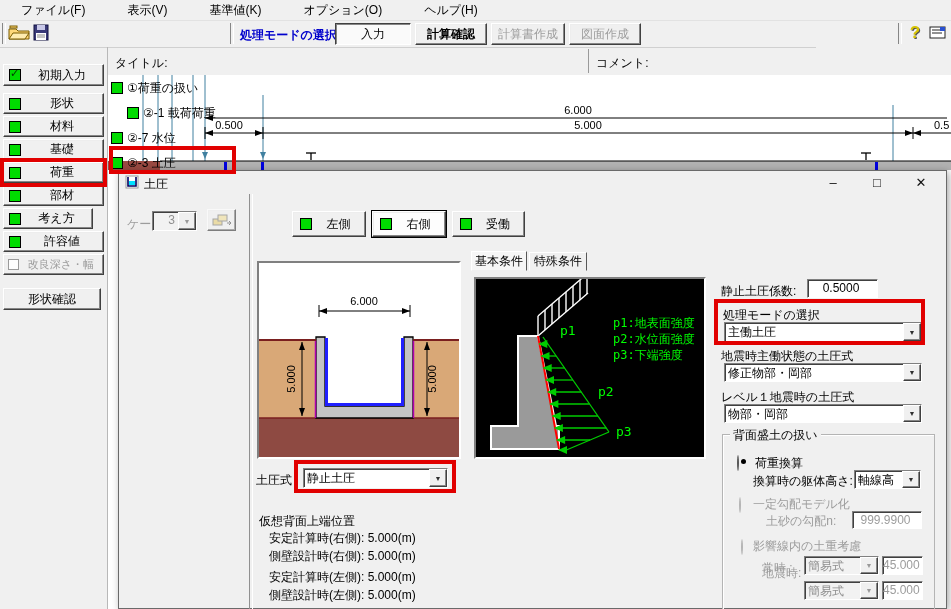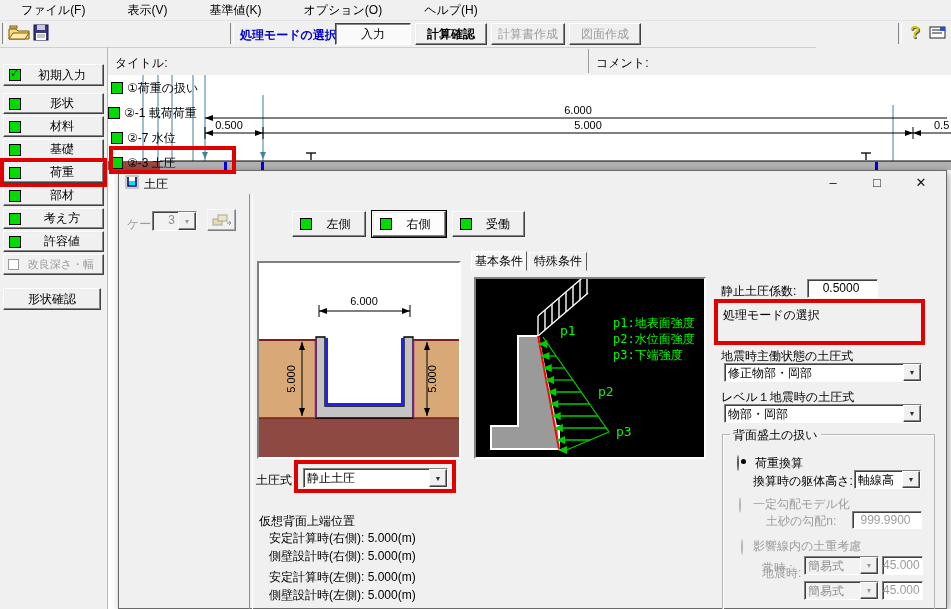--- a/index.html
+++ b/index.html
@@ -117,21 +117,21 @@
     <span class="btnlabel">基礎</span>
   </div>
   <div class="abs btn3d" style="left:3px;top:115px;width:101px;height:21px">
     <span class="gsq" style="margin-left:5px"></span>
     <span class="btnlabel">荷重</span>
   </div>
   <div class="abs btn3d" style="left:3px;top:138px;width:101px;height:21px">
     <span class="gsq" style="margin-left:5px"></span>
     <span class="btnlabel">部材</span>
   </div>
-  <div class="abs btn3d" style="left:3px;top:161px;width:101px;height:21px">
+  <div class="abs btn3d" style="left:3px;top:161px;width:90px;height:21px">
     <span class="gsq" style="margin-left:5px"></span>
     <span class="btnlabel">考え方</span>
   </div>
   <div class="abs btn3d" style="left:3px;top:184px;width:101px;height:21px">
     <span class="gsq" style="margin-left:5px"></span>
     <span class="btnlabel">許容値</span>
   </div>
   <div class="abs btn3d dis" style="left:3px;top:207px;width:101px;height:21px;font-size:11px">
     <span class="wsq" style="margin-left:4px"></span>
     <span class="btnlabel">改良深さ・幅</span>
@@ -189,21 +189,21 @@
     <text x="470" y="39" font-size="11" text-anchor="middle">6.000</text>
     <text x="121" y="54" font-size="11" text-anchor="middle">0.500</text>
     <text x="480" y="54" font-size="11" text-anchor="middle">5.000</text>
     <text x="826" y="54" font-size="11">0.5</text>
   </svg>
 
   <div class="abs navrow" style="left:3px;top:3px">
     <span class="gsq"></span>
     <span>①荷重の扱い</span>
   </div>
-  <div class="abs navrow" style="left:0;top:28px">
+  <div class="abs navrow" style="left:19px;top:28px">
     <span class="gsq"></span>
     <span>②-1 載荷荷重</span>
   </div>
   <div class="abs navrow" style="left:3px;top:53px">
     <span class="gsq"></span>
     <span>②-7 水位</span>
   </div>
   <div class="abs navrow" style="left:3px;top:78px">
     <span class="gsq"></span>
     <span>②-3 土圧</span>
@@ -365,20 +365,24 @@
   <span class="abs lbl" style="left:150px;top:359px">安定計算時(右側): 5.000(m)</span>
   <span class="abs lbl" style="left:150px;top:377px">側壁設計時(右側): 5.000(m)</span>
   <span class="abs lbl" style="left:150px;top:398px">安定計算時(左側): 5.000(m)</span>
   <span class="abs lbl" style="left:150px;top:416px">側壁設計時(左側): 5.000(m)</span>
 
   
   <span class="abs lbl" style="left:602px;top:112px">静止土圧係数:</span>
   <div class="abs sunken inp" style="left:688px;top:108px;width:71px;height:19px">0.5000</div>
 
   <span class="abs lbl" style="left:604px;top:136px">処理モードの選択</span>
+  <div class="abs dd sunken" style="left:605px;top:151px;width:198px;height:20px">
+    <span class="val">主働土圧</span>
+    <span class="arr">▼</span>
+  </div>
   <div class="abs redbox" style="left:595px;top:128px;width:211px;height:46px"></div>
 
   <span class="abs lbl" style="left:602px;top:177px">地震時主働状態の土圧式</span>
   <div class="abs dd sunken" style="left:605px;top:192px;width:198px;height:19px">
     <span class="val">修正物部・岡部</span>
     <span class="arr">▼</span>
   </div>
 
   <span class="abs lbl" style="left:602px;top:218px">レベル１地震時の土圧式</span>
   <div class="abs dd sunken" style="left:605px;top:233px;width:198px;height:19px">

